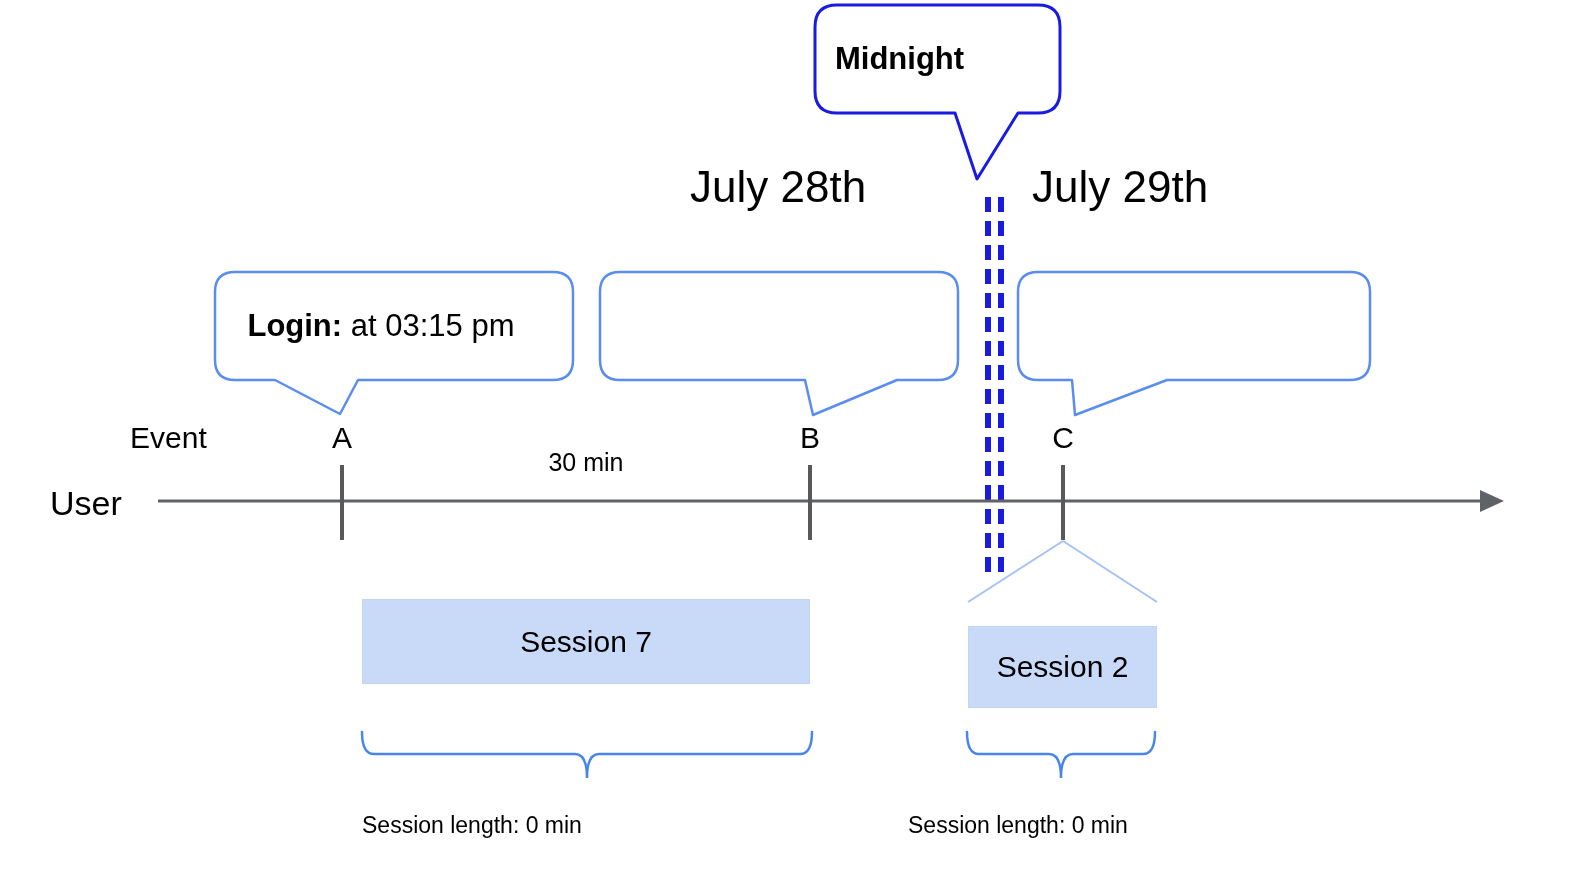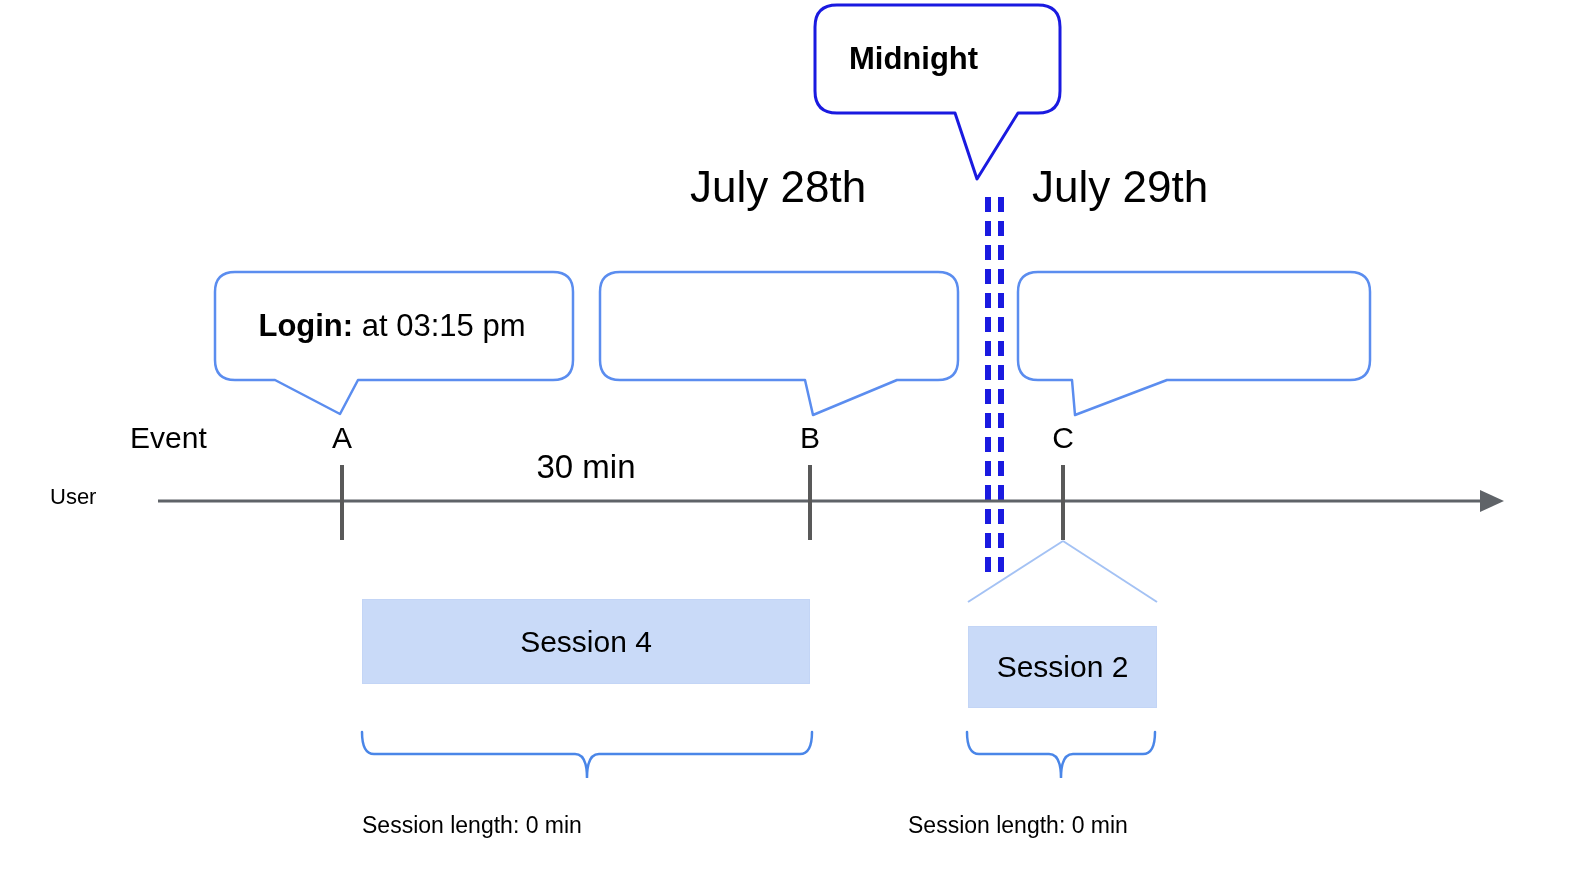--- a/index.html
+++ b/index.html
@@ -9,25 +9,25 @@
   }
   #shapes{position:absolute;left:0;top:0;width:1596px;height:870px;}
   .abs{position:absolute;}
   .bubble-text{
     display:flex;align-items:center;justify-content:center;
     font-size:31px;line-height:1.1;white-space:nowrap;
   }
   .bubble-text .bold{font-weight:bold;margin-right:0.28em;}
   .date-label{font-size:44px;white-space:nowrap;}
   .row-label{font-size:30px;white-space:nowrap;}
-  .user-label{font-size:22px;white-space:nowrap;}
+  .user-label{font-size:34px;white-space:nowrap;}
   .tick-label{font-size:30px;text-align:center;width:40px;}
-  .interval-label{font-size:33px;text-align:center;width:120px;white-space:nowrap;}
+  .interval-label{font-size:25px;text-align:center;width:120px;white-space:nowrap;}
   .midnight-text{
-    display:flex;align-items:center;padding-left:34px;
+    display:flex;align-items:center;padding-left:20px;
     font-size:31px;font-weight:bold;white-space:nowrap;
   }
   .session-box{
     display:flex;align-items:center;justify-content:center;
     background:#c9daf8;border:1px solid #c3d5f6;box-sizing:border-box;
     font-size:30px;white-space:nowrap;
   }
   .length-label{font-size:23px;white-space:nowrap;}
 </style>
 </head>
@@ -57,34 +57,34 @@
 
     <path d="M 362 732 Q 362 754 374 754 L 575 754 Q 587 754 587 778 Q 587 754 599 754 L 800 754 Q 812 754 812 732" fill="none" stroke="#4a86e8" stroke-width="2.5" stroke-linecap="round"></path>
     <path d="M 967 732 Q 967 754 979 754 L 1049 754 Q 1061 754 1061 778 Q 1061 754 1073 754 L 1143 754 Q 1155 754 1155 732" fill="none" stroke="#4a86e8" stroke-width="2.5" stroke-linecap="round"></path>
   </svg>
 
   <div class="abs midnight-text" style="left:815px;top:5px;width:245px;height:108px;">Midnight</div>
 
   <div class="abs date-label" style="left:690px;top:162px;">July 28th</div>
   <div class="abs date-label" style="left:1032px;top:162px;text-align:right;">July 29th</div>
 
-  <div class="abs bubble-text" style="left:215px;top:272px;width:332px;height:108px;margin-left:11px;">
+  <div class="abs bubble-text" style="left:215px;top:272px;width:332px;height:108px;">
     <span class="bold">Login:</span>
     <span>at 03:15 pm</span>
   </div>
 
   <div class="abs row-label" style="left:130px;top:421px;">Event</div>
   <div class="abs tick-label" style="left:322px;top:421px;">A</div>
   <div class="abs tick-label" style="left:790px;top:421px;">B</div>
   <div class="abs tick-label" style="left:1043px;top:421px;">C</div>
   <div class="abs interval-label" style="left:526px;top:448px;">30 min</div>
   <div class="abs user-label" style="left:50px;top:484px;">User</div>
 
   <div class="abs session-box" style="left:362px;top:599px;width:448px;height:85px;">
-    <span>Session 4</span>
+    <span>Session 7</span>
   </div>
   <div class="abs session-box" style="left:968px;top:602px;width:189px;height:82px;margin-top:24px;">
     <span>Session 2</span>
   </div>
 
   <div class="abs length-label" style="left:362px;top:812px;">Session length: 0 min</div>
   <div class="abs length-label" style="left:908px;top:812px;">Session length: 0 min</div>
 
 </div>
 

